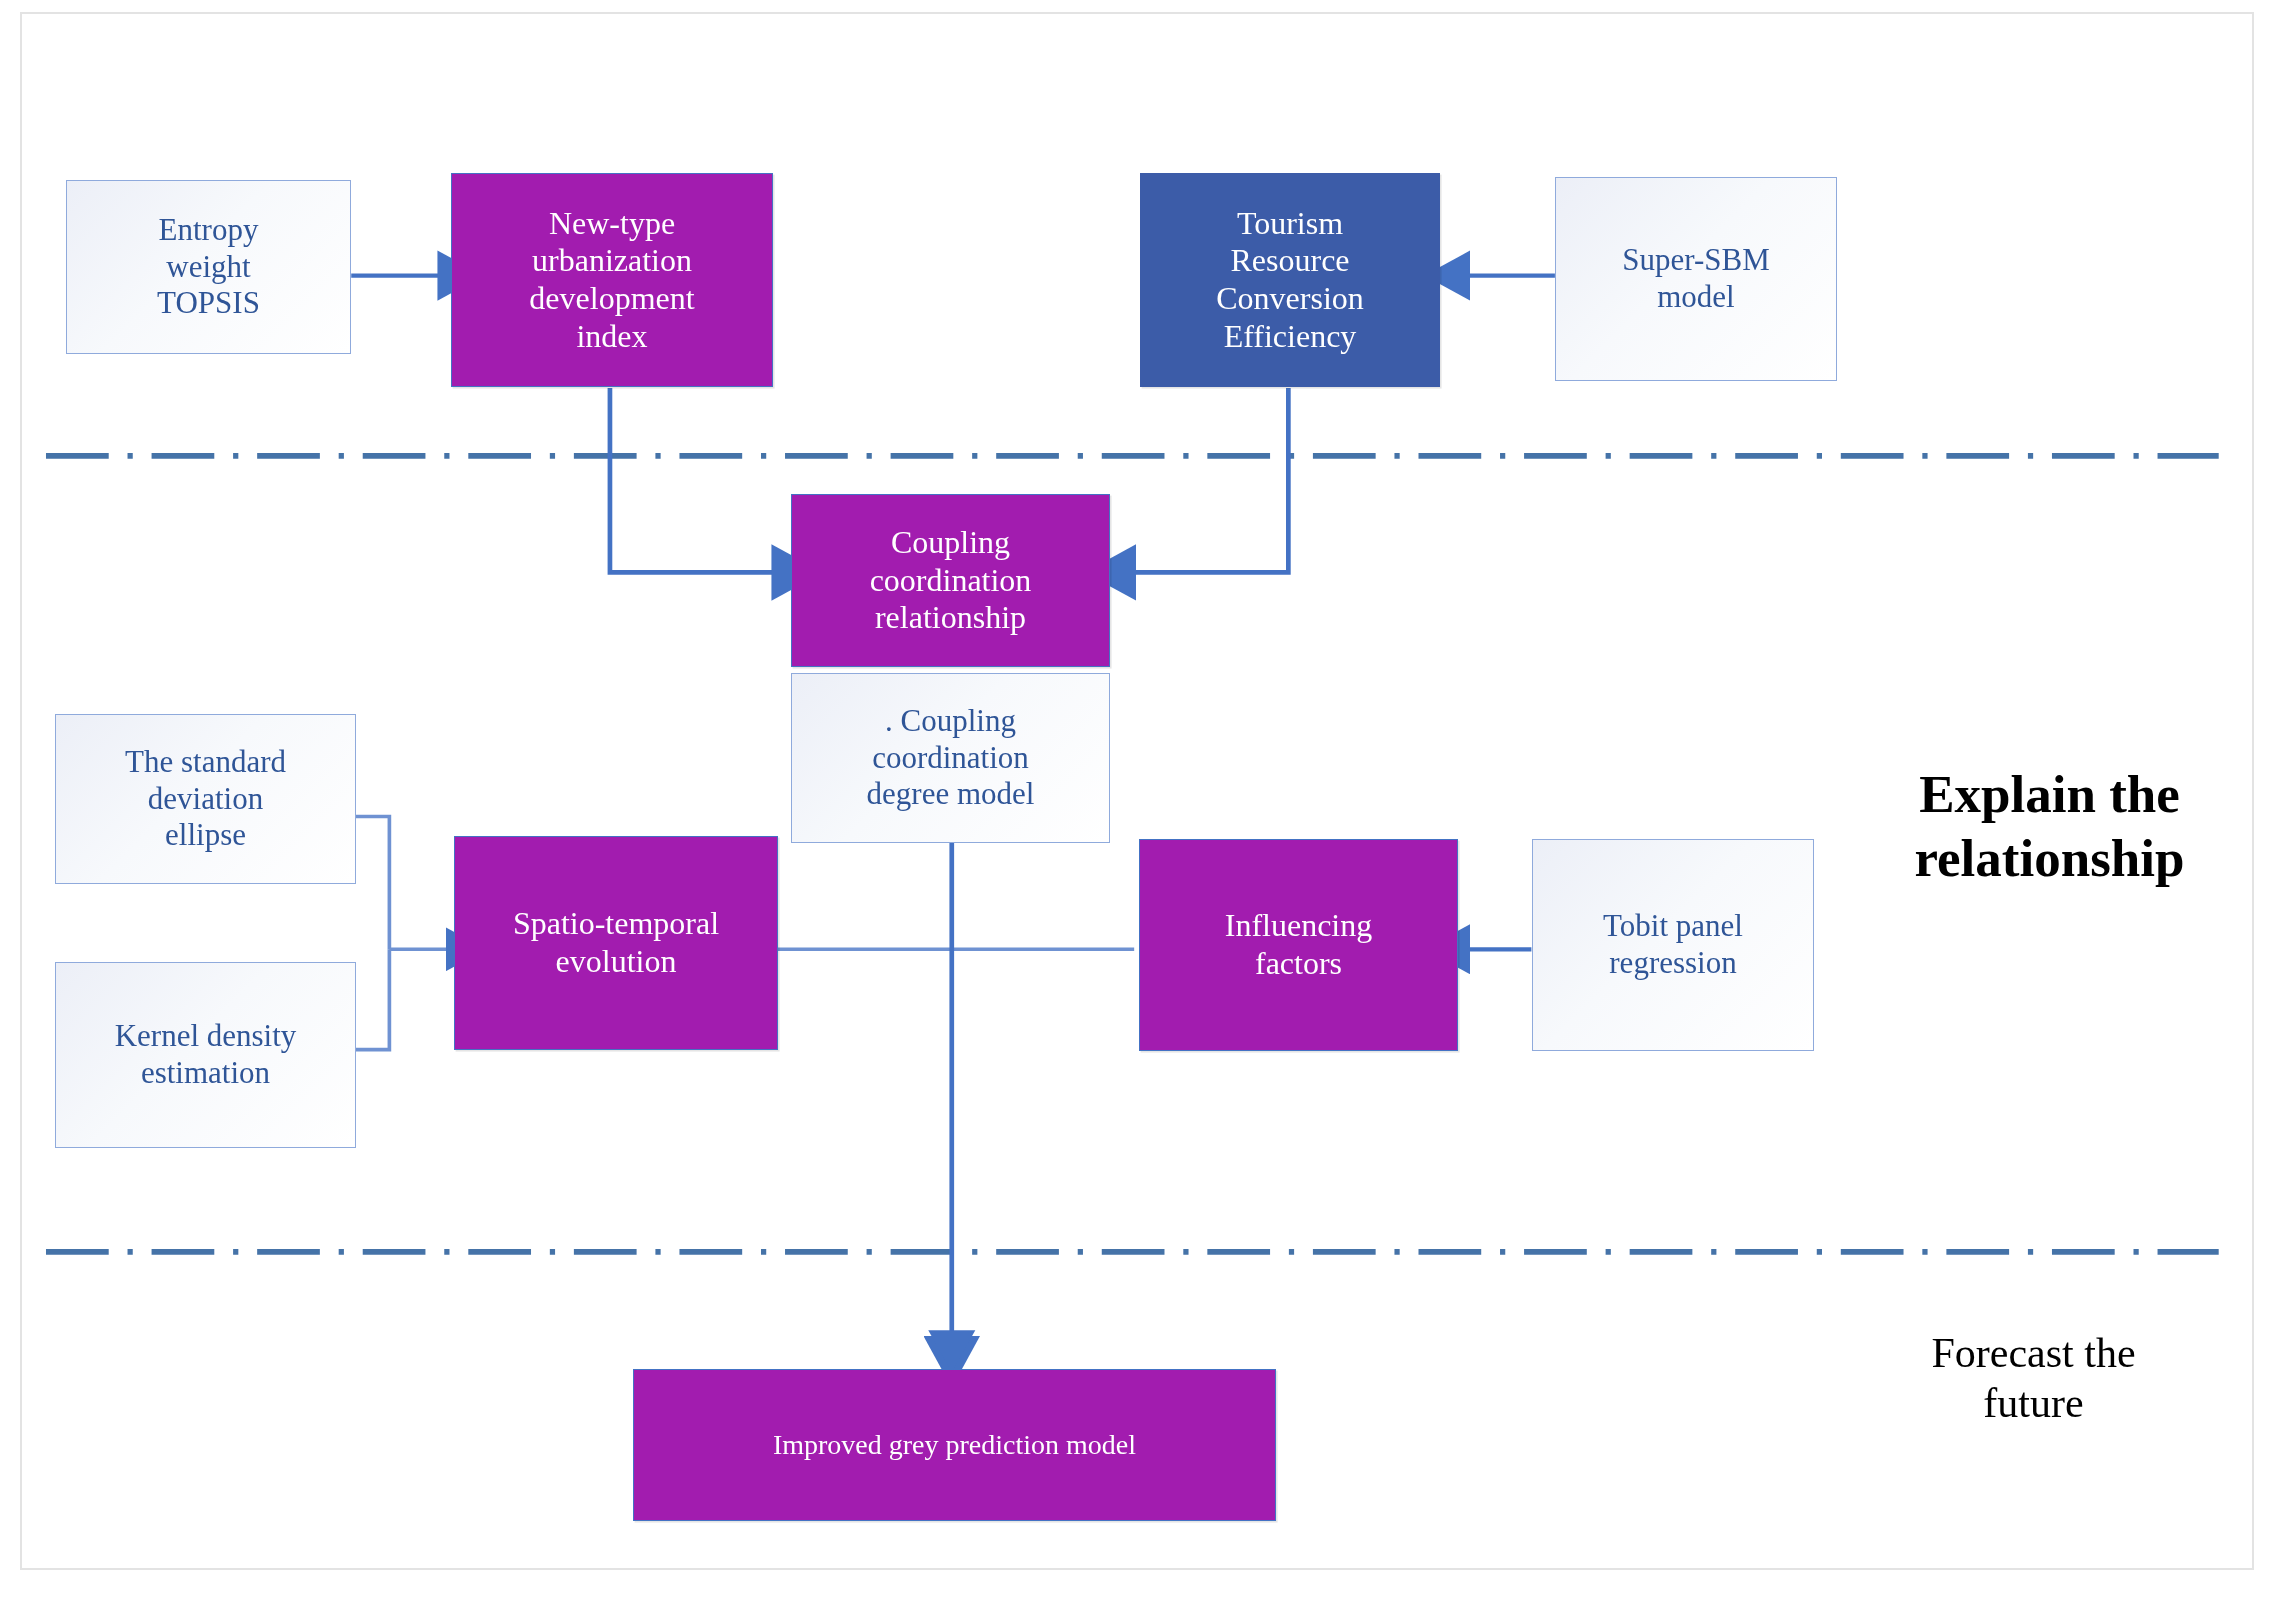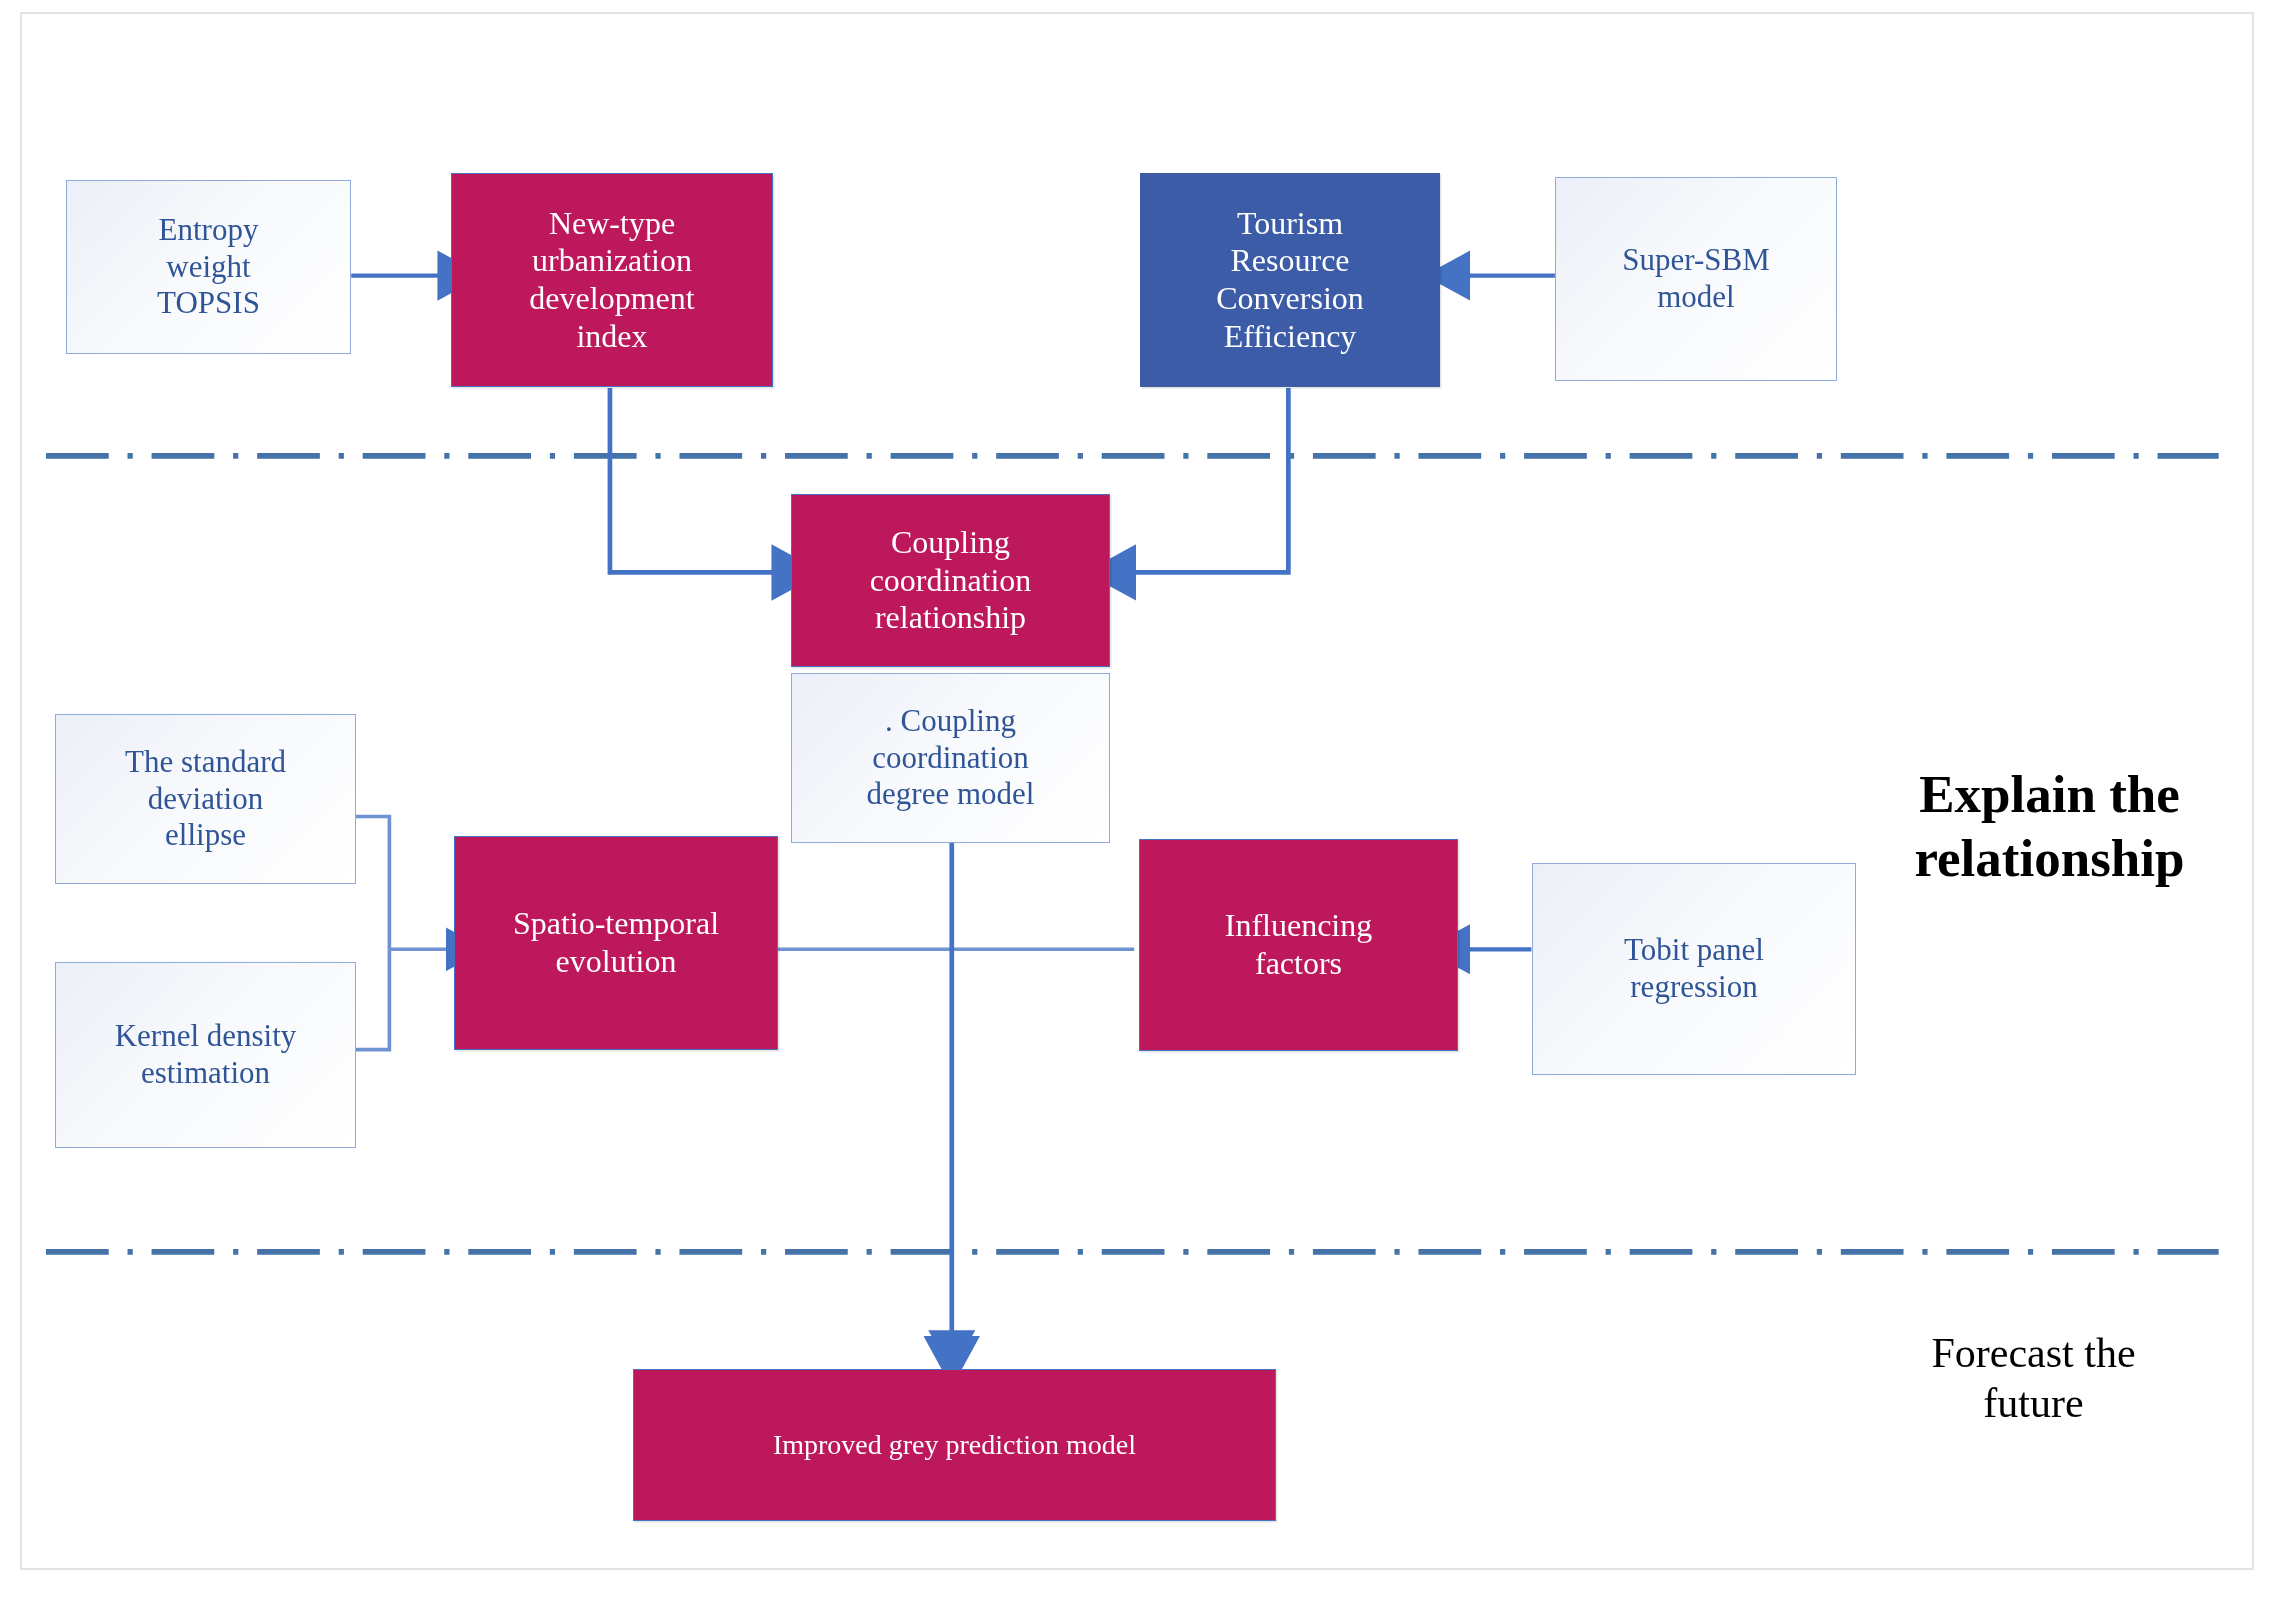--- a/index.html
+++ b/index.html
@@ -23,21 +23,21 @@
   .node{
     position:absolute;box-sizing:border-box;
     display:flex;align-items:center;justify-content:center;
     text-align:center;line-height:1.18;
     padding:3.1px 5.2px;
   }
   .node .lbl{display:block;width:100%;}
 
   
   .node.filled{
-    background:#be185d;color:#ffffff;
+    background:#a21caf;color:#ffffff;
     border:0.5px solid #4472c4;
     box-shadow:1.6px 1.6px 0 0 rgba(0,0,0,0.10);
     font-family:Liberation Serif, serif;
   }
   
   .node.filled-dark{
     background:#3c5ca8;color:#ffffff;border:0.5px solid #3c5ca8;
     box-shadow:1.6px 1.6px 0 0 rgba(0,0,0,0.10);
   }
   
@@ -126,21 +126,21 @@
   </div>
 
   <div class="node filled" style="left:454px;top:836px;width:324px;height:214px;font-size:32px;">
     <span class="lbl">Spatio-temporal<br>evolution</span>
   </div>
 
   <div class="node filled" style="left:1139px;top:839px;width:319px;height:212px;font-size:32px;">
     <span class="lbl">Influencing<br>factors</span>
   </div>
 
-  <div class="node light" style="left:1532px;top:839px;width:324px;height:212px;font-size:31px;margin-top:24px;">
+  <div class="node light" style="left:1532px;top:839px;width:282px;height:212px;font-size:31px;">
     <span class="lbl">Tobit panel<br>regression</span>
   </div>
 
   <div class="node filled" style="left:633px;top:1369px;width:643px;height:152px;font-size:28px;">
     <span class="lbl">Improved grey prediction model</span>
   </div>
 
 
   <div class="section-label" style="left:1851px;top:763px;width:397px;font-size:53px;font-weight:bold;">
     <div>Explain the</div>

